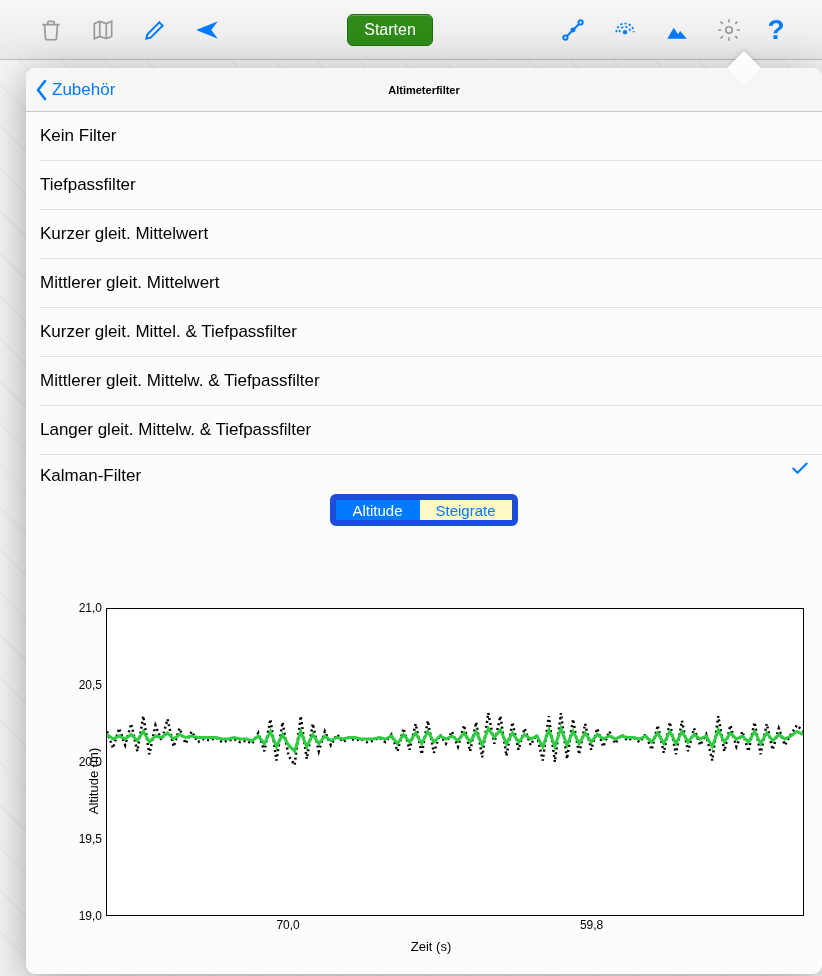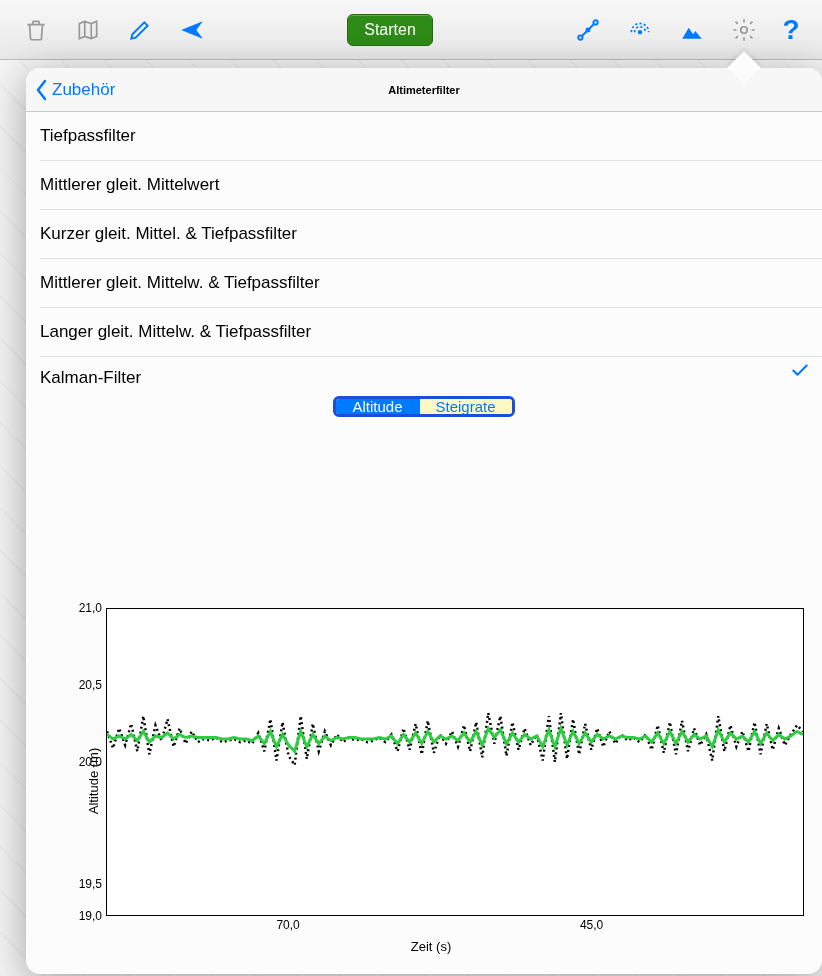--- a/index.html
+++ b/index.html
@@ -2,48 +2,48 @@
 <html><head>
 <meta charset="utf-8">
 <style>
   * { box-sizing: border-box; margin: 0; padding: 0; }
   html, body { width: 822px; height: 976px; font-family: -apple-system, "Helvetica Neue", Arial, sans-serif; background: #d8d8d8; overflow: hidden; }
   .root { position: relative; width: 822px; height: 976px; }
 
   
   .toolbar { position: absolute; top: 0; left: 0; right: 0; height: 60px;
              background: linear-gradient(#f7f7f7,#e9e9e9);
-             border-bottom: 1px solid #bdbdbd; display:flex; align-items:center; padding:0 10px; z-index:2; }
+             border-bottom: 1px solid #bdbdbd; display:flex; align-items:center; padding:0 25px; z-index:2; }
   .toolbar .spacer { flex:1; }
   .toolbar .icon { width:52px; height:60px; display:flex; align-items:center; justify-content:center; color:#007aff; }
   .toolbar .icon.dim { color:#9a9a9a; }
   .toolbar svg { width:26px; height:26px; }
   .start-btn { background:#2e8b18; color:#fff; font-size:16px; padding:6px 16px; border-radius:6px; border:1px solid #226b10; box-shadow:inset 0 1px 0 rgba(255,255,255,.25); }
   .toolbar .help { color:#007aff; font-size:28px; font-weight:600; width:42px; text-align:center; }
 
   
   .popover { position:absolute; top:68px; left:26px; right:0; bottom:2px; background:#fcfcfc;
-             border-radius:14px; box-shadow:0 8px 40px rgba(0,0,0,.35); overflow:hidden; z-index:3; }
+             border-radius:9px; box-shadow:0 8px 40px rgba(0,0,0,.35); overflow:hidden; z-index:3; }
   .popover-arrow { position:absolute; top:56px; right:66px; width:24px; height:24px; background:#fcfcfc;
                    transform:rotate(45deg); box-shadow:-2px -2px 4px rgba(0,0,0,.08); z-index:4; }
   .pop-header { position:relative; height:44px; border-bottom:1px solid #c8c8c8; background:#f7f7f7;
                 display:flex; align-items:center; justify-content:center; }
   .pop-title { font-size:11px; font-weight:600; color:#000; }
   .back-btn { position:absolute; left:8px; top:0; bottom:0; display:flex; align-items:center; color:#007aff; font-size:17px; }
   .back-btn svg { width:14px; height:22px; margin-right:4px; }
 
   .filter-list { padding-left:14px; }
   .filter-item { position:relative; height:49px; display:flex; align-items:center; font-size:17px; color:#000;
                  border-bottom:1px solid #e0e0e0; padding-right:44px; }
   .filter-item .check { position:absolute; right:12px; top:50%; transform:translateY(-50%); color:#007aff; display:none; }
   .filter-item.selected .check { display:block; }
   .filter-item.last-trunc { height:31px; overflow:hidden; align-items:flex-end; padding-top:10px; border-bottom:none;}
 
   .segmented { display:flex; justify-content:center; margin:8px 0 10px; }
-  .segmented-inner { display:flex; border:3px solid #1d4ed8; border-radius:6px; overflow:hidden; height:21px; }
+  .segmented-inner { display:flex; border:6px solid #1d4ed8; border-radius:6px; overflow:hidden; height:32px; }
   .seg { padding:0 16px; display:flex; align-items:center; font-size:15px; color:#007aff; background:#fef9c3; }
   .seg.active { background:#007aff; color:#fff; }
   .seg + .seg { border-left:1px solid #007aff; }
 
   
   .chart-wrap { position:absolute; left:30px; right:16px; top:540px; bottom:20px; }
   .ylabel { position:absolute; left:4px; top:50%; transform:translateY(-50%) rotate(-90deg); transform-origin:center; font-size:13px; }
   .xlabel { position:absolute; left:0; right:0; bottom:0; text-align:center; font-size:13px; }
   .plot-box { position:absolute; left:50px; right:2px; top:0; bottom:38px; border:1px solid #000; background:#fff; }
   .yticks { position:absolute; left:10px; top:0; bottom:38px; width:40px; }
@@ -122,21 +122,27 @@
       <svg viewBox="0 0 12 22" fill="none" stroke="currentColor" stroke-width="2.5" stroke-linecap="round" stroke-linejoin="round">
             <path d="M10 2L3 11l7 9"></path>
           </svg>
       <span>Zubehör</span>
     </div>
     <div class="pop-title">Altimeterfilter</div>
   </div>
 
   <div class="filter-list" id="filter-list">
         <div class="filter-item">
+          <span>Kein Filter</span>
+        </div>
+        <div class="filter-item">
           <span>Tiefpassfilter</span>
+        </div>
+        <div class="filter-item">
+          <span>Kurzer gleit. Mittelwert</span>
         </div>
         <div class="filter-item">
           <span>Mittlerer gleit. Mittelwert</span>
         </div>
         <div class="filter-item">
           <span>Kurzer gleit. Mittel. &amp; Tiefpassfilter</span>
         </div>
         <div class="filter-item">
           <span>Mittlerer gleit. Mittelw. &amp; Tiefpassfilter</span>
         </div>
@@ -155,32 +161,32 @@
     <div class="segmented-inner" id="seg-inner">
           <div class="seg active">Altitude</div>
           <div class="seg">Steigrate</div>
         </div>
   </div>
 
   <div class="chart-wrap">
     <div class="ylabel">Altitude (m)</div>
     <div class="yticks" id="yticks">
           <div class="ytick" style="top: 100%;">19,0</div>
-          <div class="ytick" style="top: 75%; margin-top: 45px;">19,5</div>
+          <div class="ytick" style="top: 75%;">19,5</div>
           <div class="ytick" style="top: 50%;">20,0</div>
           <div class="ytick" style="top: 25%; margin-left: 12px;">20,5</div>
           <div class="ytick" style="top: 0%;">21,0</div>
         </div>
     <div class="plot-box">
       <svg id="plot-svg" preserveAspectRatio="none" viewBox="0 0 1000 1000">
             <path d="M0.0 400.0 L8.7 455.0 L17.4 390.0 L26.1 445.0 L34.8 375.0 L43.5 465.0 L52.2 350.0 L60.9 475.0 L69.6 380.0 L78.3 430.0 L87.0 360.0 L95.7 450.0 L104.3 390.0 L113.0 440.0 L121.7 400.0 L130.4 435.0 L139.1 425.0 L147.8 430.0 L156.5 420.0 L165.2 435.0 L173.9 430.0 L182.6 425.0 L191.3 435.0 L200.0 430.0 L208.7 440.0 L217.4 405.0 L226.1 465.0 L234.8 360.0 L243.5 495.0 L252.2 370.0 L260.9 480.0 L269.6 510.0 L278.3 350.0 L287.0 490.0 L295.7 375.0 L304.3 465.0 L313.0 400.0 L321.7 445.0 L330.4 410.0 L339.1 435.0 L347.8 420.0 L356.5 430.0 L365.2 425.0 L373.9 435.0 L382.6 430.0 L391.3 420.0 L400.0 435.0 L408.7 410.0 L417.4 465.0 L426.1 390.0 L434.8 460.0 L443.5 375.0 L452.2 475.0 L460.9 365.0 L469.6 470.0 L478.3 410.0 L487.0 440.0 L495.7 400.0 L504.3 450.0 L513.0 380.0 L521.7 465.0 L530.4 370.0 L539.1 485.0 L547.8 340.0 L556.5 440.0 L565.2 350.0 L573.9 480.0 L582.6 370.0 L591.3 460.0 L600.0 390.0 L608.7 445.0 L617.4 410.0 L626.1 495.0 L634.8 350.0 L643.5 500.0 L652.2 340.0 L660.9 490.0 L669.6 360.0 L678.3 475.0 L687.0 375.0 L695.7 460.0 L704.3 390.0 L713.0 450.0 L721.7 400.0 L730.4 440.0 L739.1 410.0 L747.8 430.0 L756.5 420.0 L765.2 435.0 L773.9 410.0 L782.6 460.0 L791.3 380.0 L800.0 470.0 L808.7 370.0 L817.4 475.0 L826.1 365.0 L834.8 465.0 L843.5 390.0 L852.2 445.0 L860.9 410.0 L869.6 495.0 L878.3 350.0 L887.0 465.0 L895.7 380.0 L904.3 450.0 L913.0 400.0 L921.7 465.0 L930.4 370.0 L939.1 475.0 L947.8 375.0 L956.5 460.0 L965.2 390.0 L973.9 445.0 L982.6 410.0 L991.3 380.0 L1000.0 400.0 " fill="none" stroke="#000000" stroke-width="2.5" vector-effect="non-scaling-stroke" stroke-dasharray="2 3"></path>
             <path d="M0.0 410.0 L8.7 425.0 L17.4 415.0 L26.1 425.0 L34.8 410.0 L43.5 430.0 L52.2 400.0 L60.9 435.0 L69.6 415.0 L78.3 420.0 L87.0 405.0 L95.7 425.0 L104.3 410.0 L113.0 420.0 L121.7 415.0 L130.4 420.0 L139.1 420.0 L147.8 420.0 L156.5 420.0 L165.2 425.0 L173.9 425.0 L182.6 420.0 L191.3 425.0 L200.0 425.0 L208.7 430.0 L217.4 415.0 L226.1 440.0 L234.8 400.0 L243.5 450.0 L252.2 410.0 L260.9 445.0 L269.6 465.0 L278.3 400.0 L287.0 450.0 L295.7 410.0 L304.3 440.0 L313.0 415.0 L321.7 430.0 L330.4 420.0 L339.1 425.0 L347.8 420.0 L356.5 420.0 L365.2 425.0 L373.9 425.0 L382.6 425.0 L391.3 420.0 L400.0 425.0 L408.7 415.0 L417.4 440.0 L426.1 410.0 L434.8 435.0 L443.5 405.0 L452.2 440.0 L460.9 400.0 L469.6 435.0 L478.3 415.0 L487.0 425.0 L495.7 415.0 L504.3 430.0 L513.0 405.0 L521.7 435.0 L530.4 400.0 L539.1 445.0 L547.8 390.0 L556.5 420.0 L565.2 395.0 L573.9 440.0 L582.6 405.0 L591.3 435.0 L600.0 410.0 L608.7 425.0 L617.4 415.0 L626.1 450.0 L634.8 395.0 L643.5 450.0 L652.2 390.0 L660.9 445.0 L669.6 400.0 L678.3 440.0 L687.0 405.0 L695.7 435.0 L704.3 410.0 L713.0 425.0 L721.7 415.0 L730.4 425.0 L739.1 415.0 L747.8 420.0 L756.5 420.0 L765.2 425.0 L773.9 415.0 L782.6 435.0 L791.3 405.0 L800.0 440.0 L808.7 400.0 L817.4 440.0 L826.1 400.0 L834.8 435.0 L843.5 410.0 L852.2 425.0 L860.9 415.0 L869.6 450.0 L878.3 395.0 L887.0 435.0 L895.7 405.0 L904.3 425.0 L913.0 415.0 L921.7 435.0 L930.4 400.0 L939.1 440.0 L947.8 405.0 L956.5 430.0 L965.2 410.0 L973.9 425.0 L982.6 415.0 L991.3 400.0 L1000.0 410.0 " fill="none" stroke="#2ecc40" stroke-width="3" vector-effect="non-scaling-stroke"></path>
           </svg>
     </div>
     <div class="xticks" id="xticks">
           <div class="xtick" style="left: 26.087%;">70,0</div>
-          <div class="xtick" style="left: 69.5652%;">45,0</div>
+          <div class="xtick" style="left: 69.5652%;">59,8</div>
         </div>
     <div class="xlabel">Zeit (s)</div>
   </div>
 </div>
 
 </div>
 
 </body></html>

